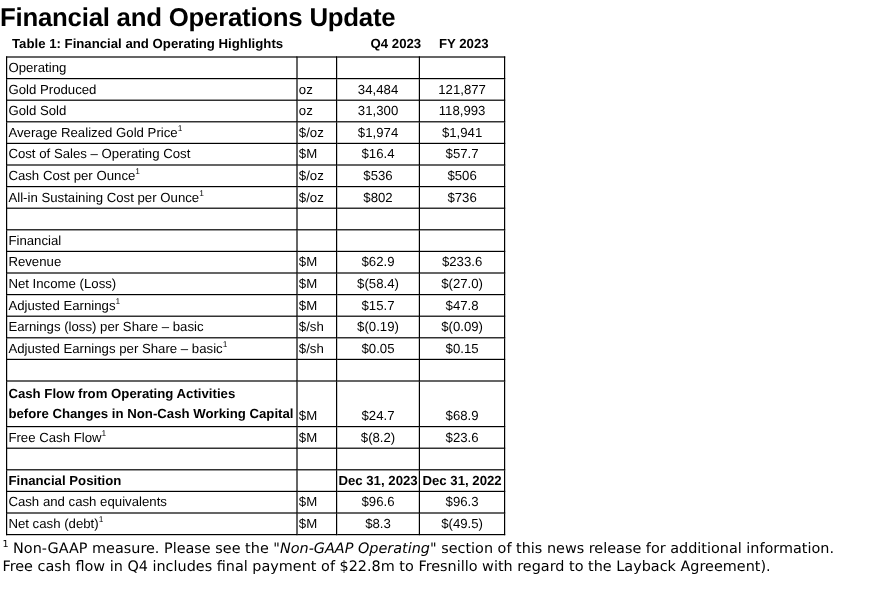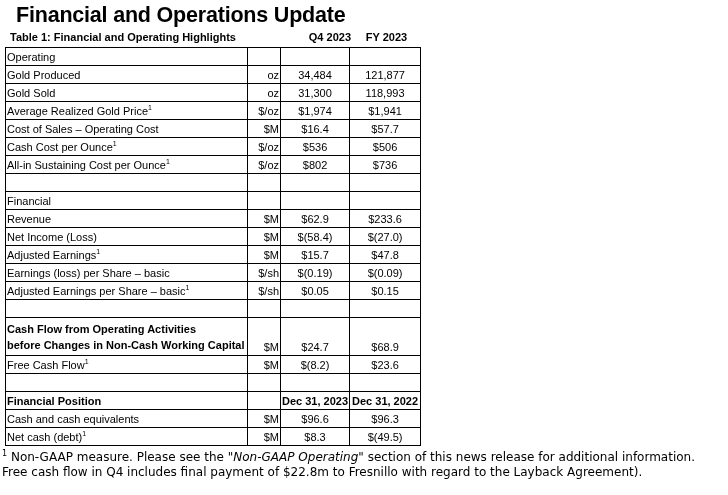--- a/index.html
+++ b/index.html
@@ -5,21 +5,21 @@
   html, body { margin: 0; padding: 0; }
   body {
     width: 728px; height: 495px;
     background: #ffffff; color: #000000;
     font-family: "Liberation Sans", sans-serif;
     overflow: hidden;
   }
   .page { position: relative; width: 728px; height: 495px; }
 
   h1.page-title {
-    margin: 2px 0 2px 16px;
+    margin: 2px 0 2px 0;
     font-size: 21.5px;
     line-height: 26px;
     font-weight: bold;
     letter-spacing: -0.2px;
   }
 
   .table-area { margin-left: 5px; }
 
   .hdr-row {
     position: relative;
@@ -38,21 +38,21 @@
   }
   table.fin td {
     border: 1px solid #000;
     height: 17px;
     padding: 0 1px;
     overflow: hidden;
     white-space: nowrap;
     vertical-align: middle;
   }
   td.label { text-align: left; padding-left: 4px; }
-  td.unit  { text-align: right; padding: 0; }
+  td.unit  { text-align: left; padding: 0; }
   td.val   { text-align: center; }
 
   tr.section td.label { font-weight: normal; }
   tr.subheader td { font-weight: bold; }
 
   tr.data2 td { height: 35px; }
   tr.data2 td.unit, tr.data2 td.val { vertical-align: bottom; padding-bottom: 2px; }
   tr.data2 td.label { vertical-align: middle; line-height: 16px; font-weight: bold; }
   .line2 { }
 

